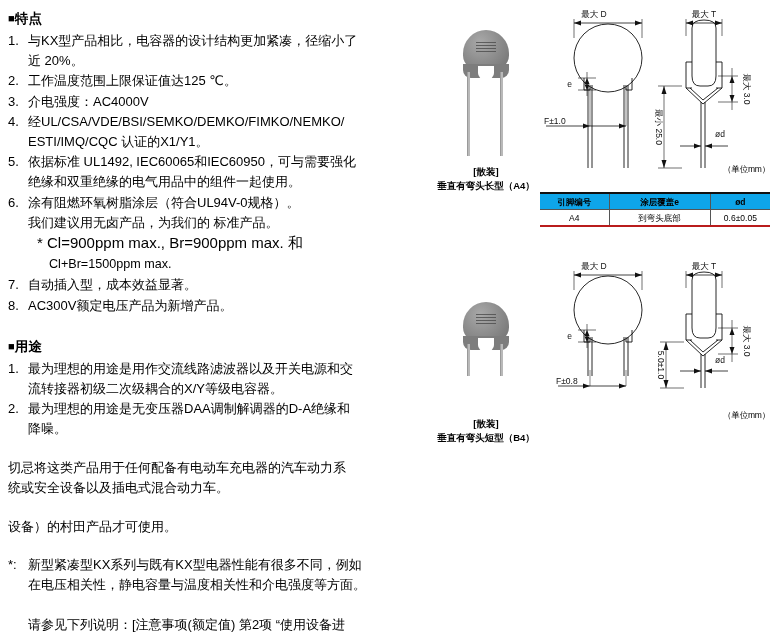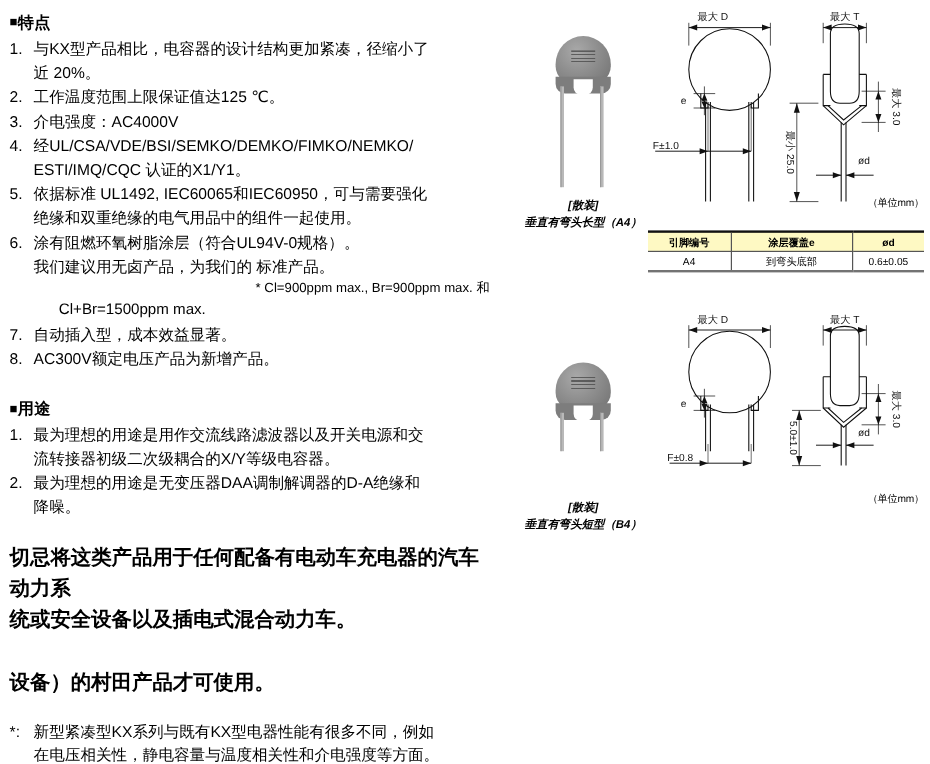--- a/index.html
+++ b/index.html
@@ -56,36 +56,34 @@
   ol.num-list > li .idx {
     position: absolute;
     left: 0;
     top: 0;
     width: 17px;
     text-align: left;
   }
   .sub-note {
     display: block;
     padding-left: 9px;
-    font-size: 11px;
-    text-align: right;
+    font-size: 15px;
   }
   .sub-note2 {
     display: block;
     padding-left: 21px;
     font-size: 12.6px;
   }
   .gap-md { height: 18px; }
   .gap-lg { height: 22px; }
 
   .para {
-    font-size: 17px;
+    font-size: 13px;
     line-height: 1.53;
     margin: 0;
-    font-weight: bold;
   }
   .note-block {
     position: relative;
     padding-left: 20px;
     font-size: 13px;
     line-height: 1.53;
   }
   .note-block .star {
     position: absolute;
     left: 0;
@@ -171,21 +169,20 @@
   .lead.long  { height: 84px; }
   .lead.short { height: 32px; }
 
   .photo-caption {
     margin-top: 3px;
     font-size: 9.5px;
     font-weight: bold;
     line-height: 1.45;
     text-align: center;
     white-space: nowrap;
-    font-style: italic;
   }
 
   .draw-wrap {
     position: absolute;
     left: 108px;
     top: 0;
     width: 240px;
     height: 170px;
   }
   .unit-label {
@@ -207,27 +204,27 @@
   .spec-table th,
   .spec-table td {
     border-left: 1px solid #555;
     border-right: 1px solid #555;
     padding: 2.5px 2px;
     text-align: center;
     font-weight: normal;
     line-height: 1.2;
   }
   .spec-table thead th {
-    background: #fef9c3;
+    background: #0ea5e9;
     font-weight: bold;
     border-top: 2px solid #111;
     border-bottom: 1px solid #555;
   }
   .spec-table tbody td {
-    border-bottom: 2px solid #737373;
+    border-bottom: 2px solid #b91c1c;
   }
   .spec-table th:first-child,
   .spec-table td:first-child { border-left: none; }
   .spec-table th:last-child,
   .spec-table td:last-child { border-right: none; }
   .col-1 { width: 30%; }
   .col-2 { width: 44%; margin-left: 24px; }
   .col-3 { width: 26%; }
 
   svg text {

